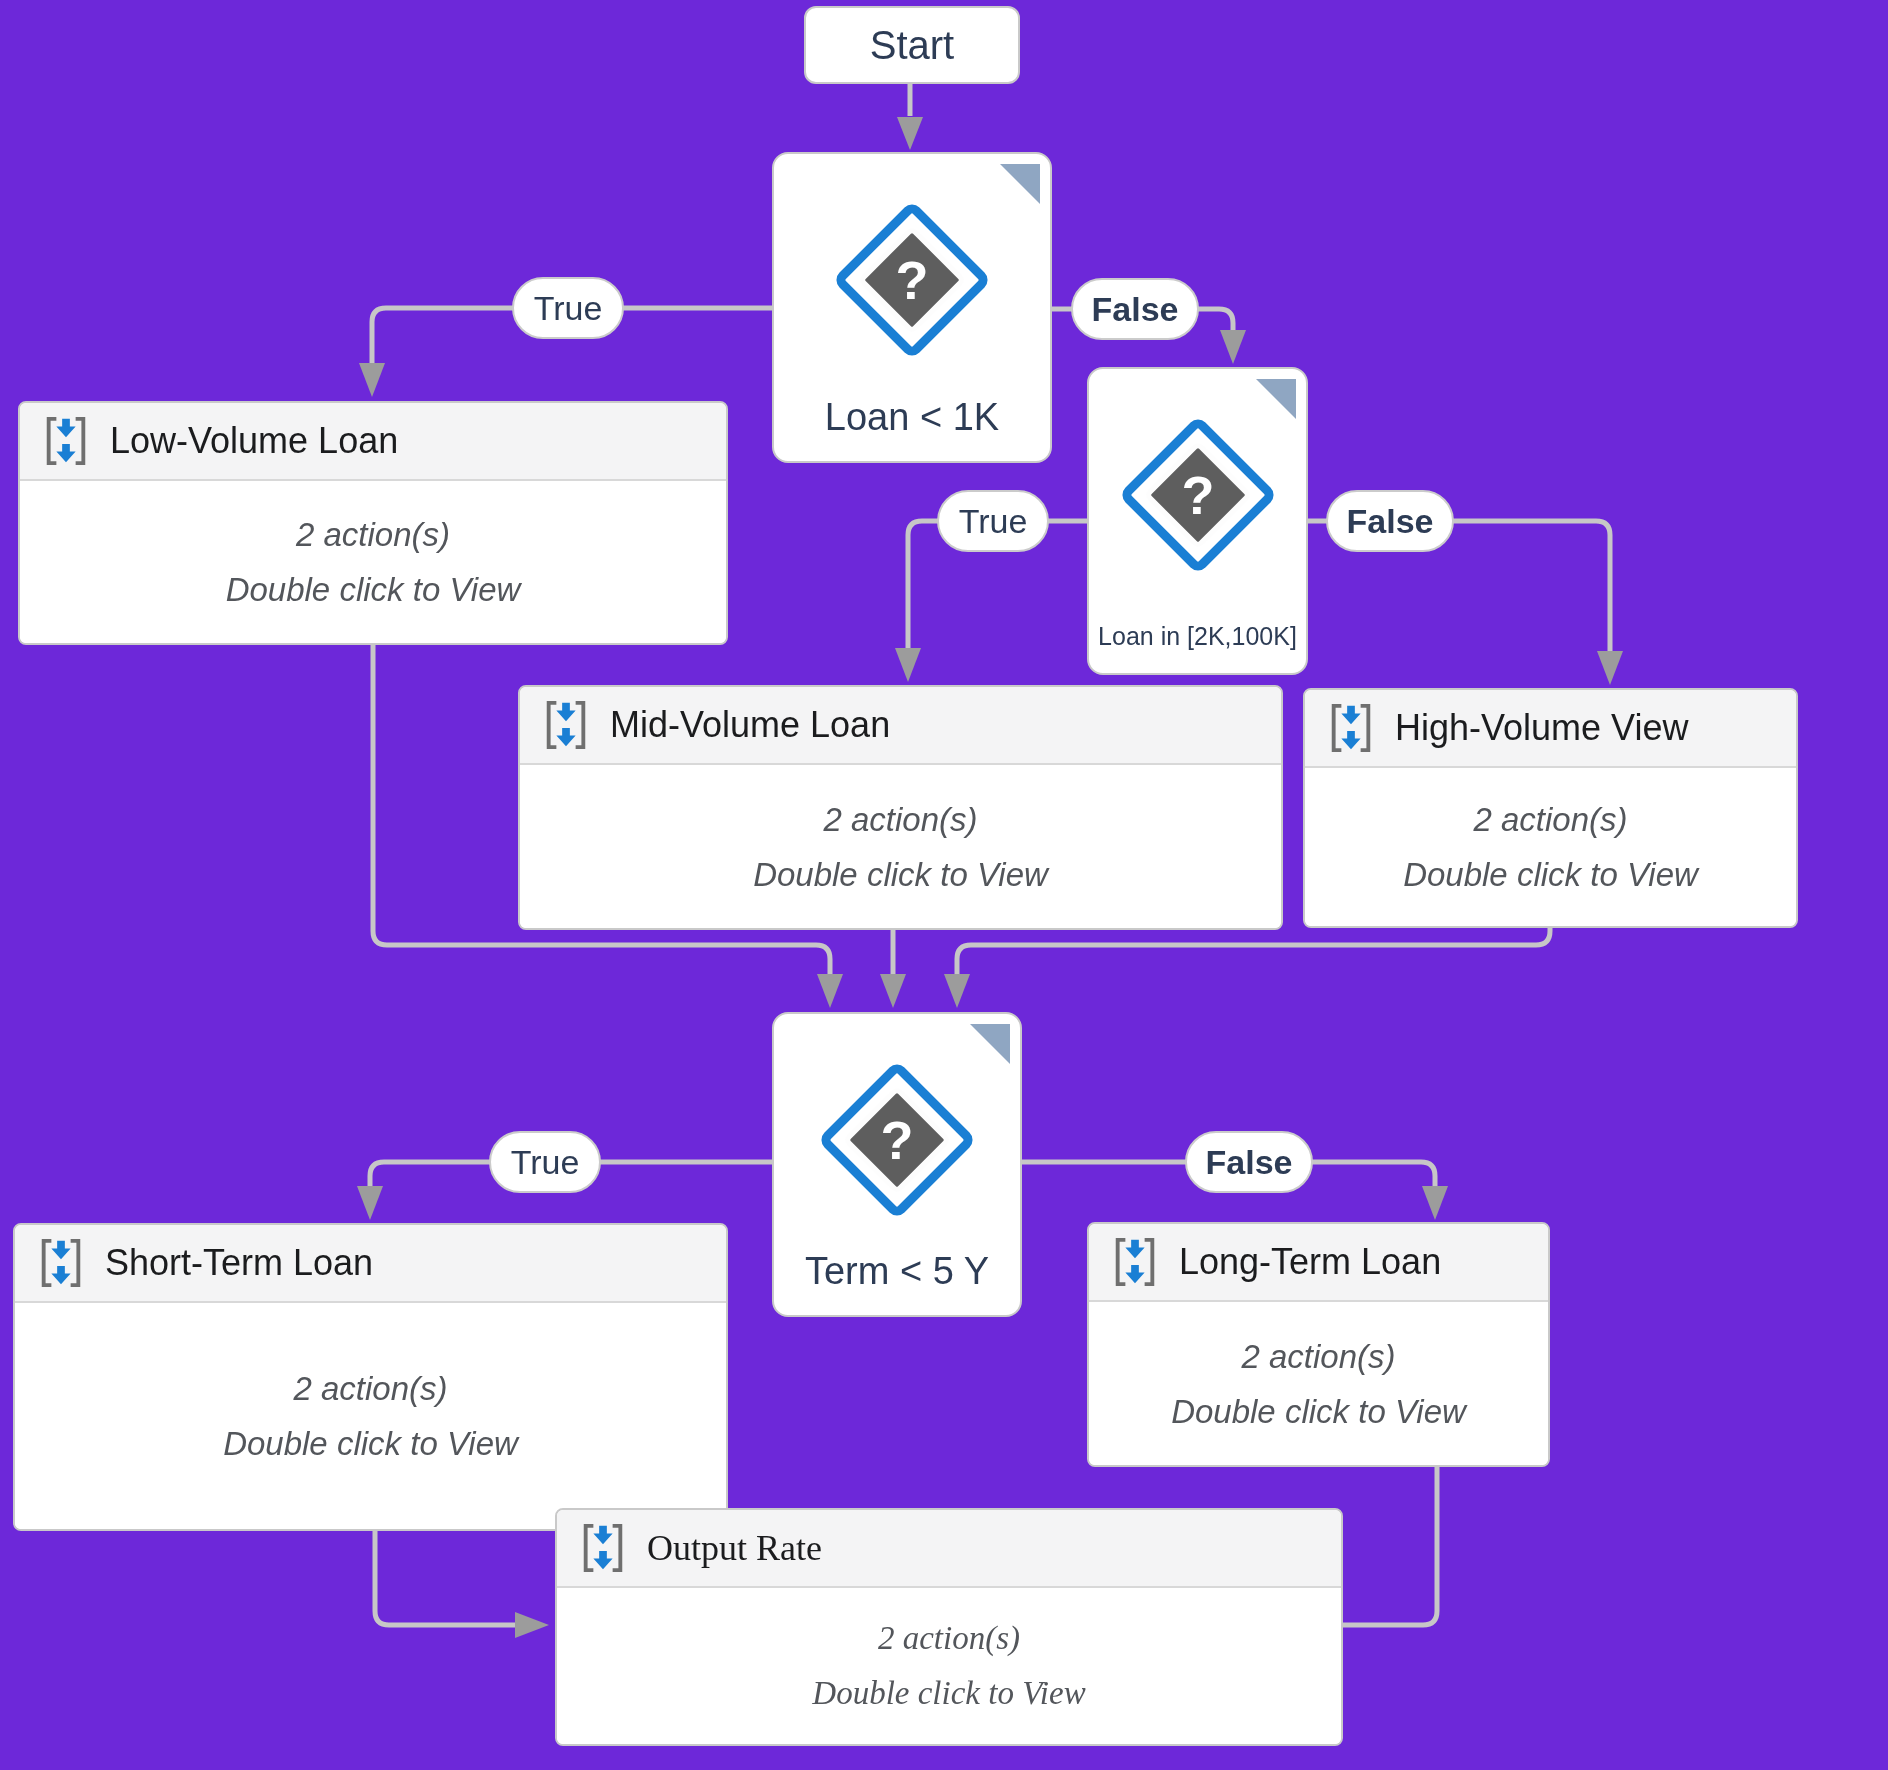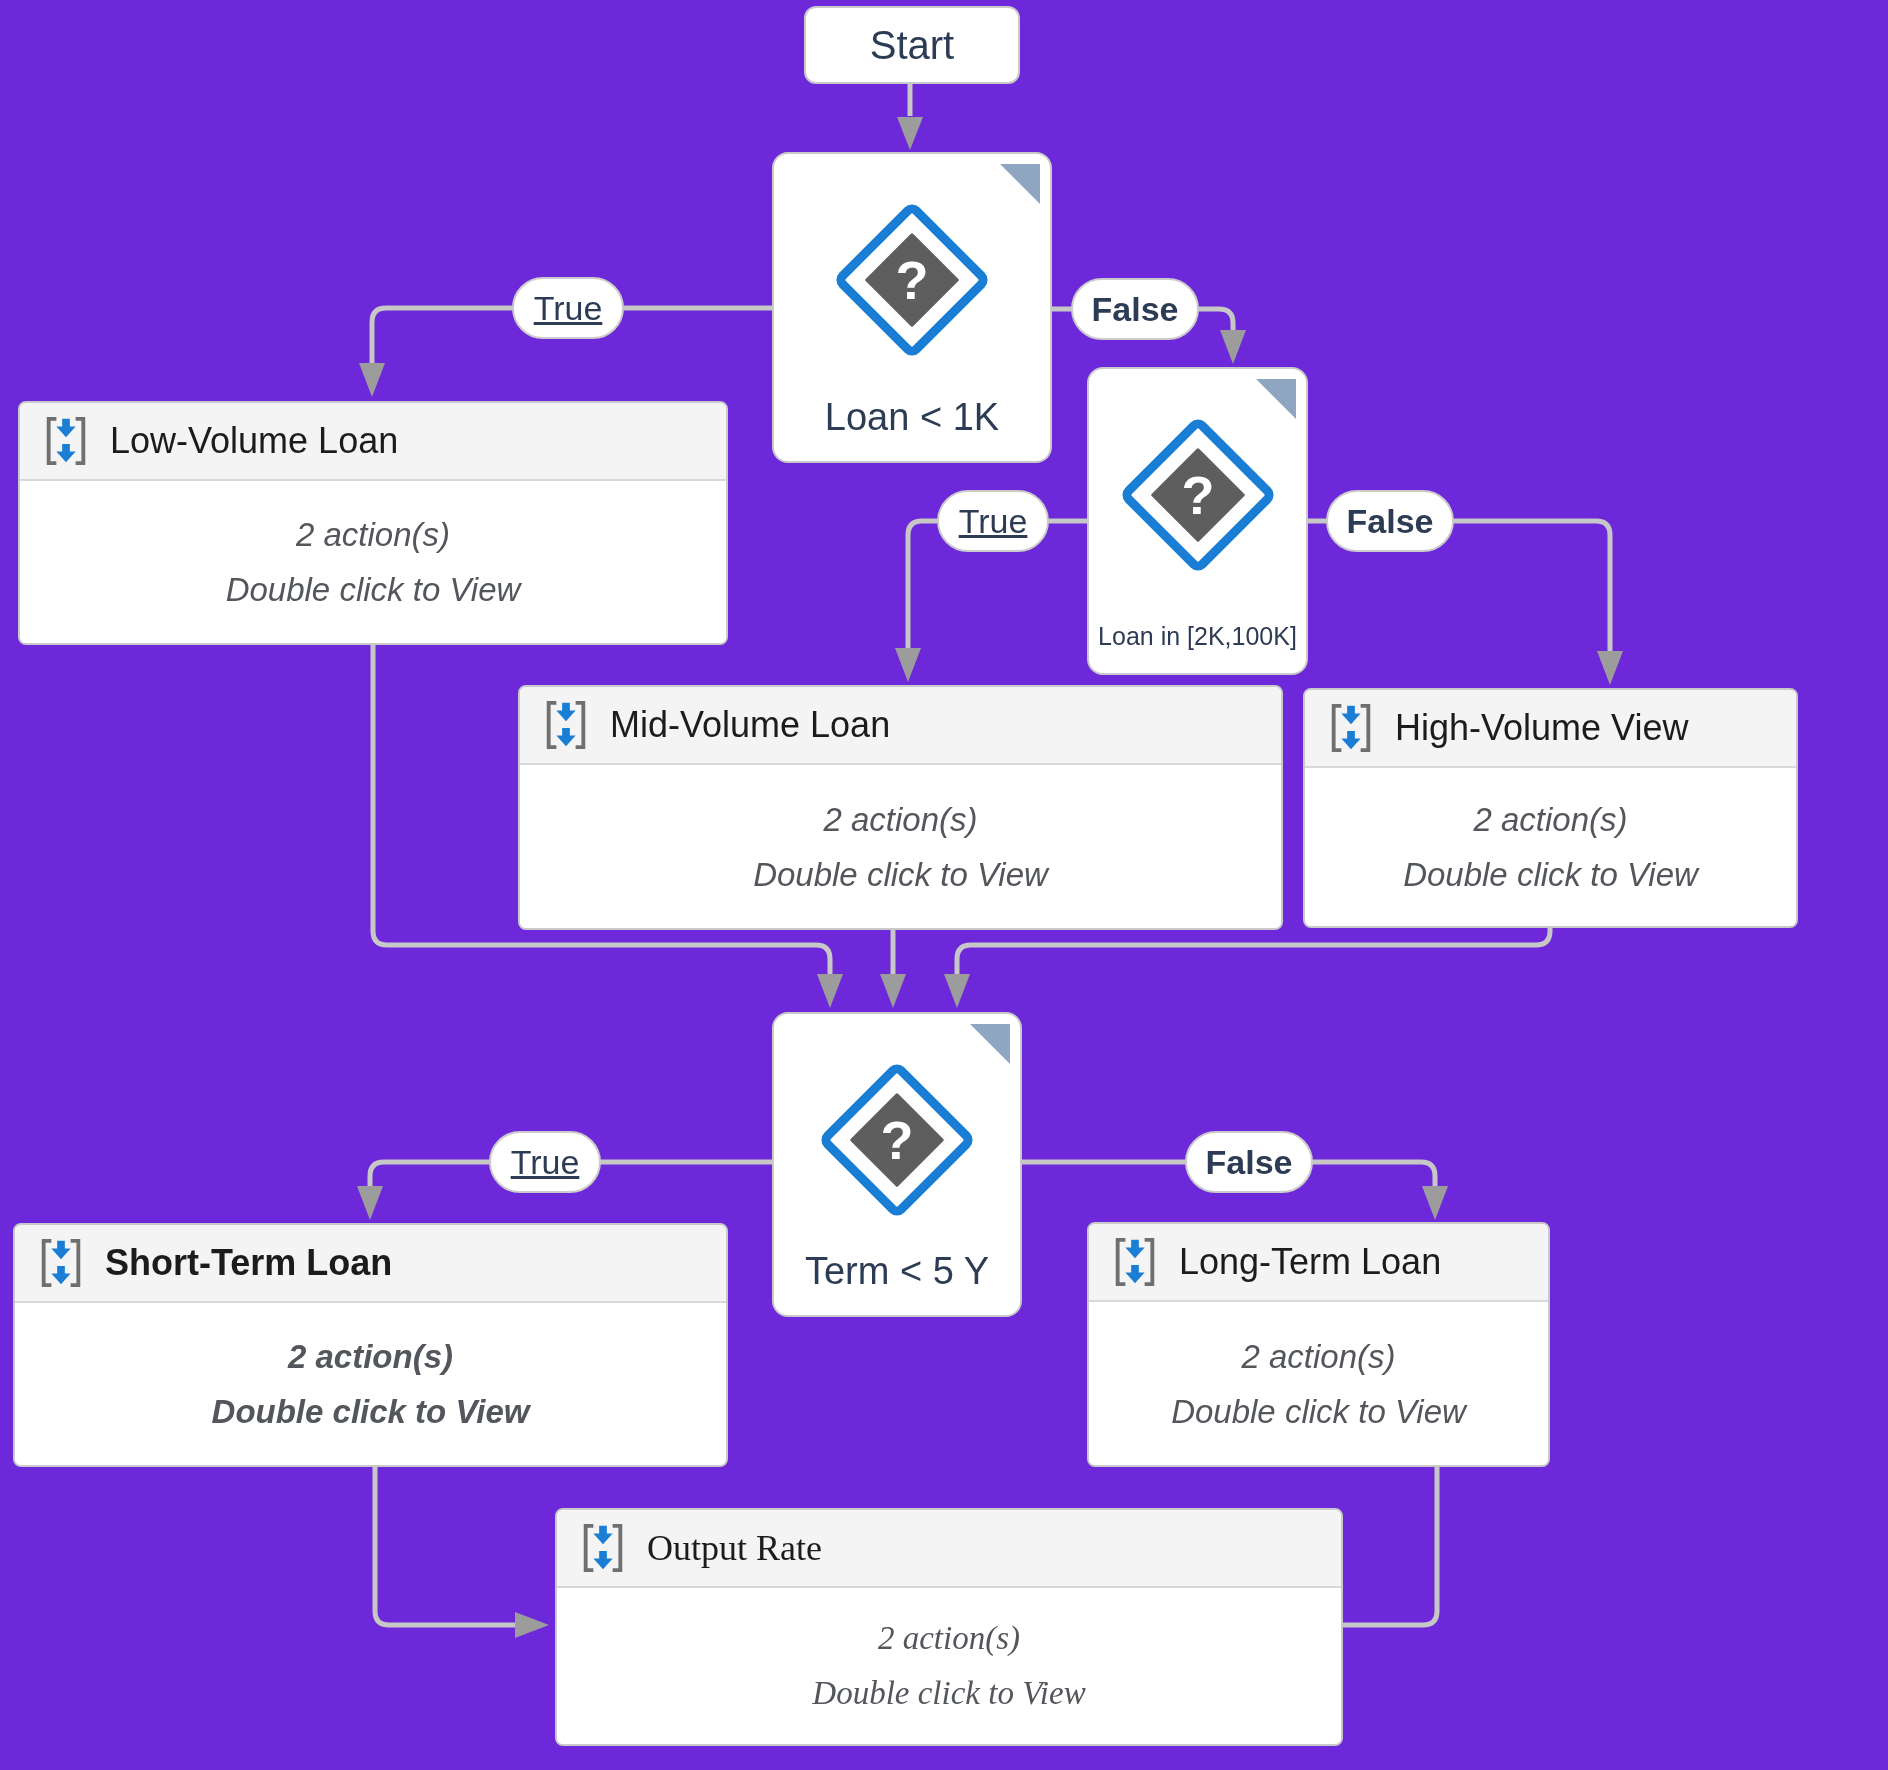--- a/index.html
+++ b/index.html
@@ -38,21 +38,21 @@
   }
   .d2 .d-label{font-size:25px;}
 
   
   .pill{
     position:absolute;box-sizing:border-box;height:62px;background:#fff;
     border:2px solid #cbcbcb;border-radius:31px;
     display:flex;align-items:center;justify-content:center;
     font-size:34px;color:#2d3c55;
   }
-  .pill.t{width:112px;text-decoration:underline;}
+  .pill.t{width:112px;}
   .pill.f{width:128px;font-weight:bold;}
   .t1{left:512px;top:277px;} .f1{left:1071px;top:278px;}
   .t2{left:937px;top:490px;} .f2{left:1326px;top:490px;}
   .t3{left:489px;top:1131px;} .f3{left:1185px;top:1131px;}
 
   
   .action{border-radius:8px;display:flex;flex-direction:column;}
   .a-header{
     box-sizing:border-box;height:78px;flex:0 0 78px;
     background:#f4f4f5;border-bottom:2px solid #d8d8d8;
@@ -61,21 +61,21 @@
     font-size:36px;color:#1b1c1e;white-space:nowrap;
   }
   .a-body{
     flex:1;display:flex;flex-direction:column;align-items:center;justify-content:center;
     font-style:italic;font-size:33px;color:#53565b;line-height:55px;
     border-radius:0 0 6px 6px;background:#fff;
   }
   .low   {left:18px;  top:401px; width:710px;height:244px;}
   .mid   {left:518px; top:685px; width:765px;height:245px;}
   .high  {left:1303px;top:688px; width:495px;height:240px;}
-  .short {left:13px;  top:1223px;width:715px;height:244px;font-weight:bold;}
+  .short {left:13px;  top:1223px;width:715px;height:308px;}
   .long  {left:1087px;top:1222px;width:463px;height:245px;}
   .output{left:555px; top:1508px;width:788px;height:238px;font-family:Liberation Serif, serif;}
   .seq-icon{flex:0 0 auto;display:block;}
 </style>
 </head>
 <body>
 
 <div id="canvas">
 
   <svg id="wires" xmlns="http://www.w3.org/2000/svg">

